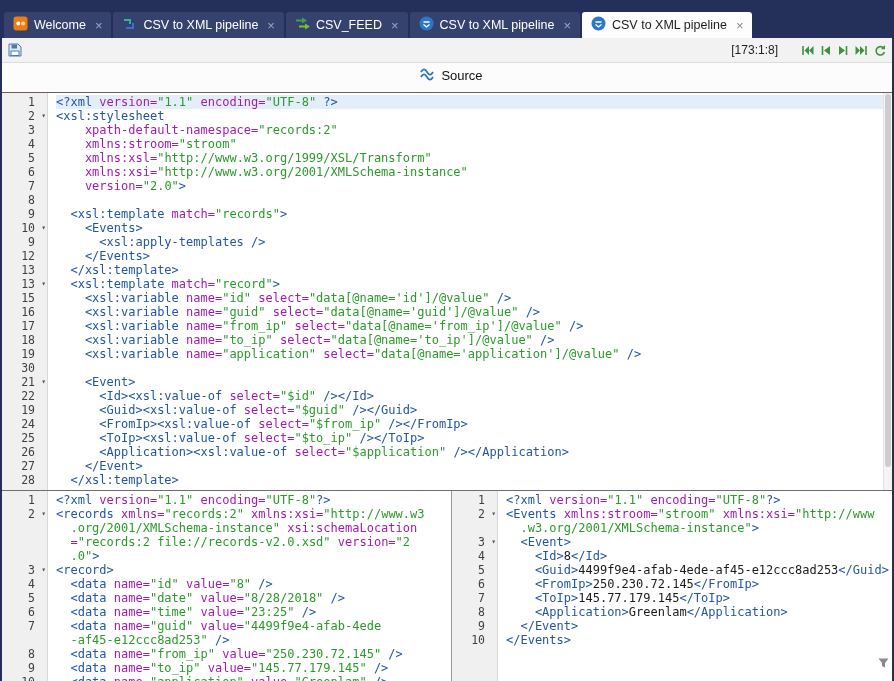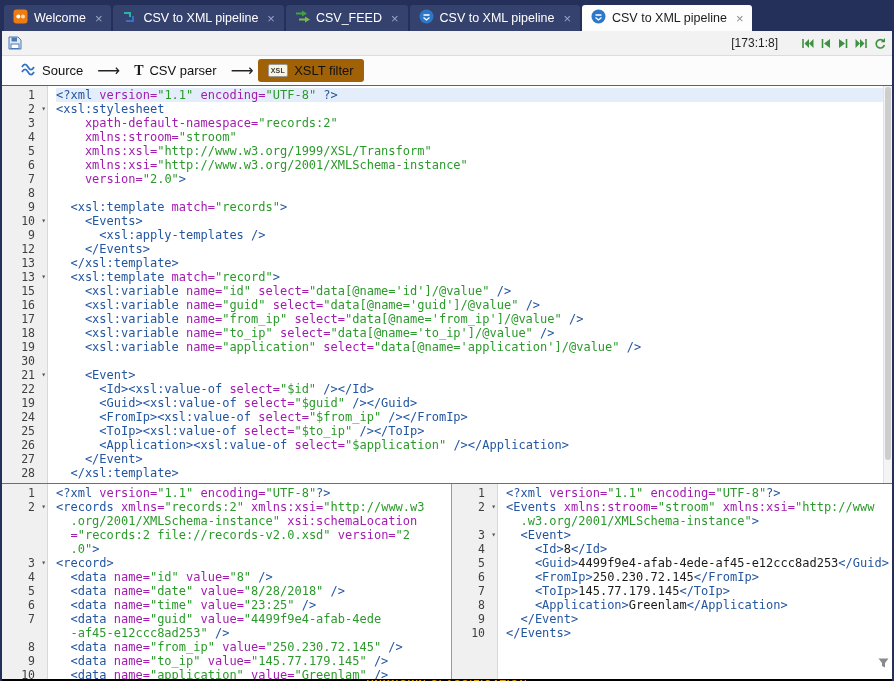--- a/index.html
+++ b/index.html
@@ -2,21 +2,21 @@
 <html><head>
 <meta charset="utf-8">
 <style>
   *{box-sizing:border-box;margin:0;padding:0}
   html,body{width:894px;height:681px;overflow:hidden;background:#fff;
     font-family:"Liberation Sans",sans-serif;}
   .window{position:relative;width:894px;height:681px;background:#fff;
     border-left:2px solid #25305a;border-right:2px solid #25305a;}
 
   
-  .titlebar{height:31px;background:#25305a;display:flex;align-items:flex-end;
+  .titlebar{height:38px;background:#25305a;display:flex;align-items:flex-end;
     padding-left:2px;gap:2px;}
   .tab{height:26px;display:flex;align-items:center;gap:6px;padding:0 9px;
     background:#36426e;color:#fff;font-size:12.5px;border-radius:3px 3px 0 0;
     cursor:pointer;white-space:nowrap;}
   .tab.active{background:#fdfdfd;color:#1c1c1c;}
   .tclose{font-size:13px;color:#9aa6c8;margin-left:3px;line-height:1;}
   .tab.active .tclose{color:#8a8a8a;}
   .ticonT{font-family:"Liberation Serif",serif;font-weight:bold;font-size:14px;
     color:#1a1a1a;line-height:1;}
   .xslbadge{display:inline-block;font-size:7px;font-weight:bold;color:#3b3b3b;
@@ -25,21 +25,21 @@
 
   
   .toolbar{height:22px;background:#f2f2f2;border-bottom:1px solid #dcdcdc;
     display:flex;align-items:center;padding:12px 6px;}
   .tb-right{margin-left:auto;display:flex;align-items:center;gap:5px;}
   .counter{font-size:12px;color:#1e1e1e;margin-right:18px;}
   .sicon{display:inline-flex;cursor:pointer;}
 
   
   .stepbar{height:30px;background:#fcfcfc;display:flex;align-items:center;
-    padding-left:8px;border-bottom:1px solid #6e5c5c;}
+    padding-left:8px;border-bottom:1px solid #6e5c5c;flex-direction:column;}
   .step{display:flex;align-items:center;gap:6px;padding:4px 10px;font-size:13px;
     color:#111;border-radius:3px;cursor:pointer;}
   .step.selected{background:#a16207;}
   .arrow{font-size:16px;color:#222;margin:0 4px;font-family:"DejaVu Sans",sans-serif;}
 
   
   .editor{position:relative;display:flex;background:#fff;overflow:hidden;}
   .editor.main{height:397px;border-top:0;}
   .gutter{width:46px;flex:none;background:#f0f0f0;border-right:1px solid #d8d8d8;
     padding-top:2px;}

